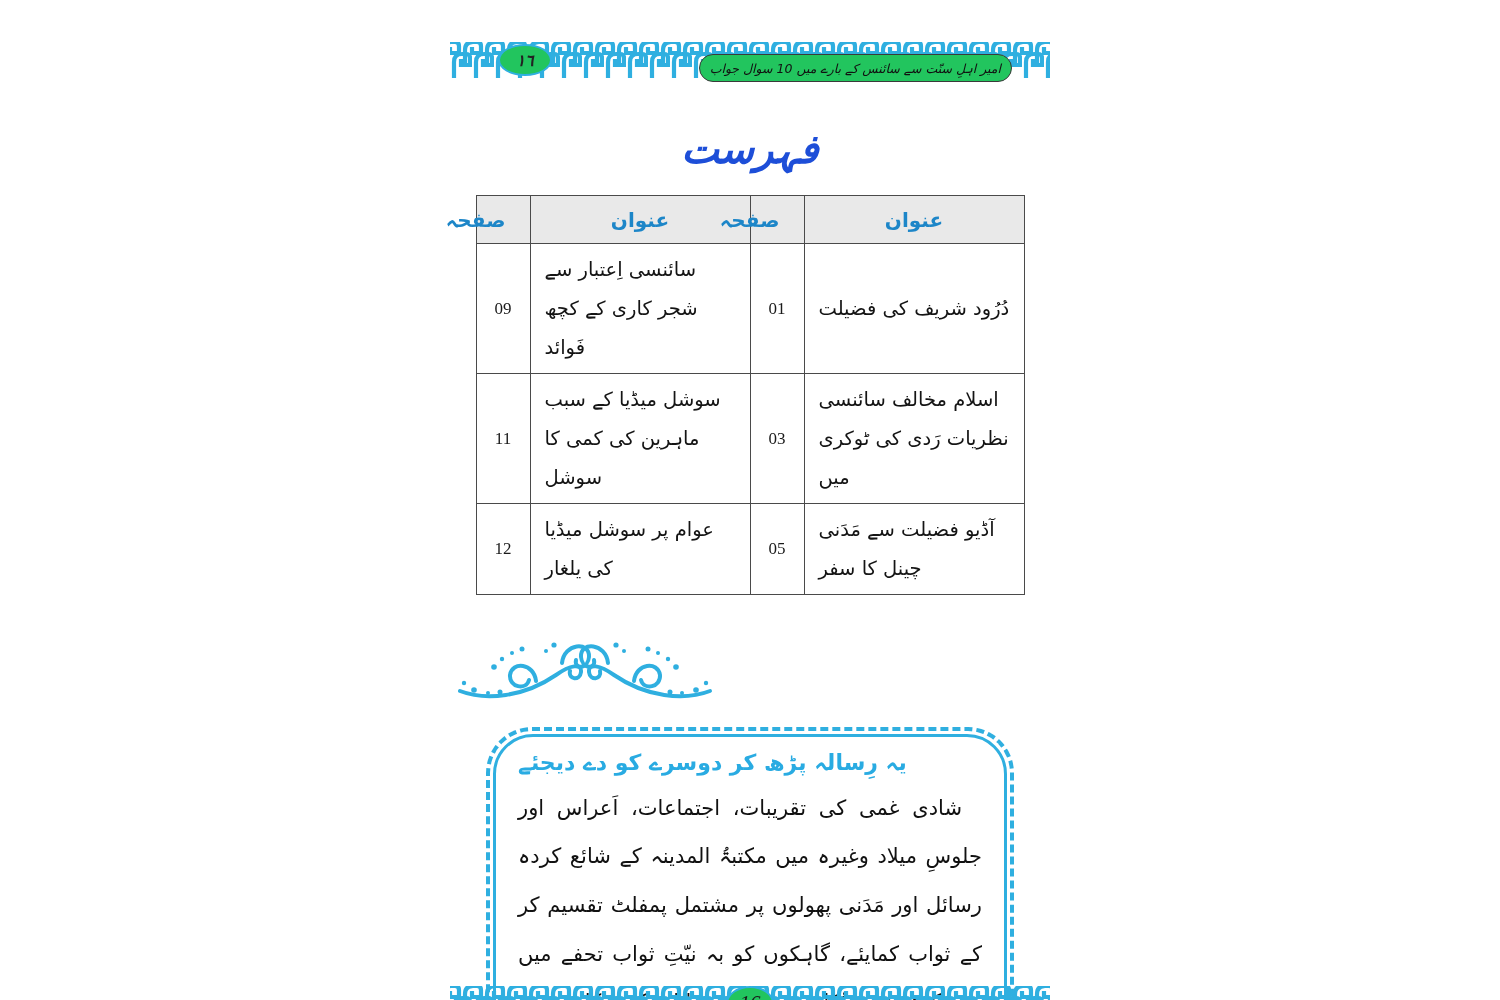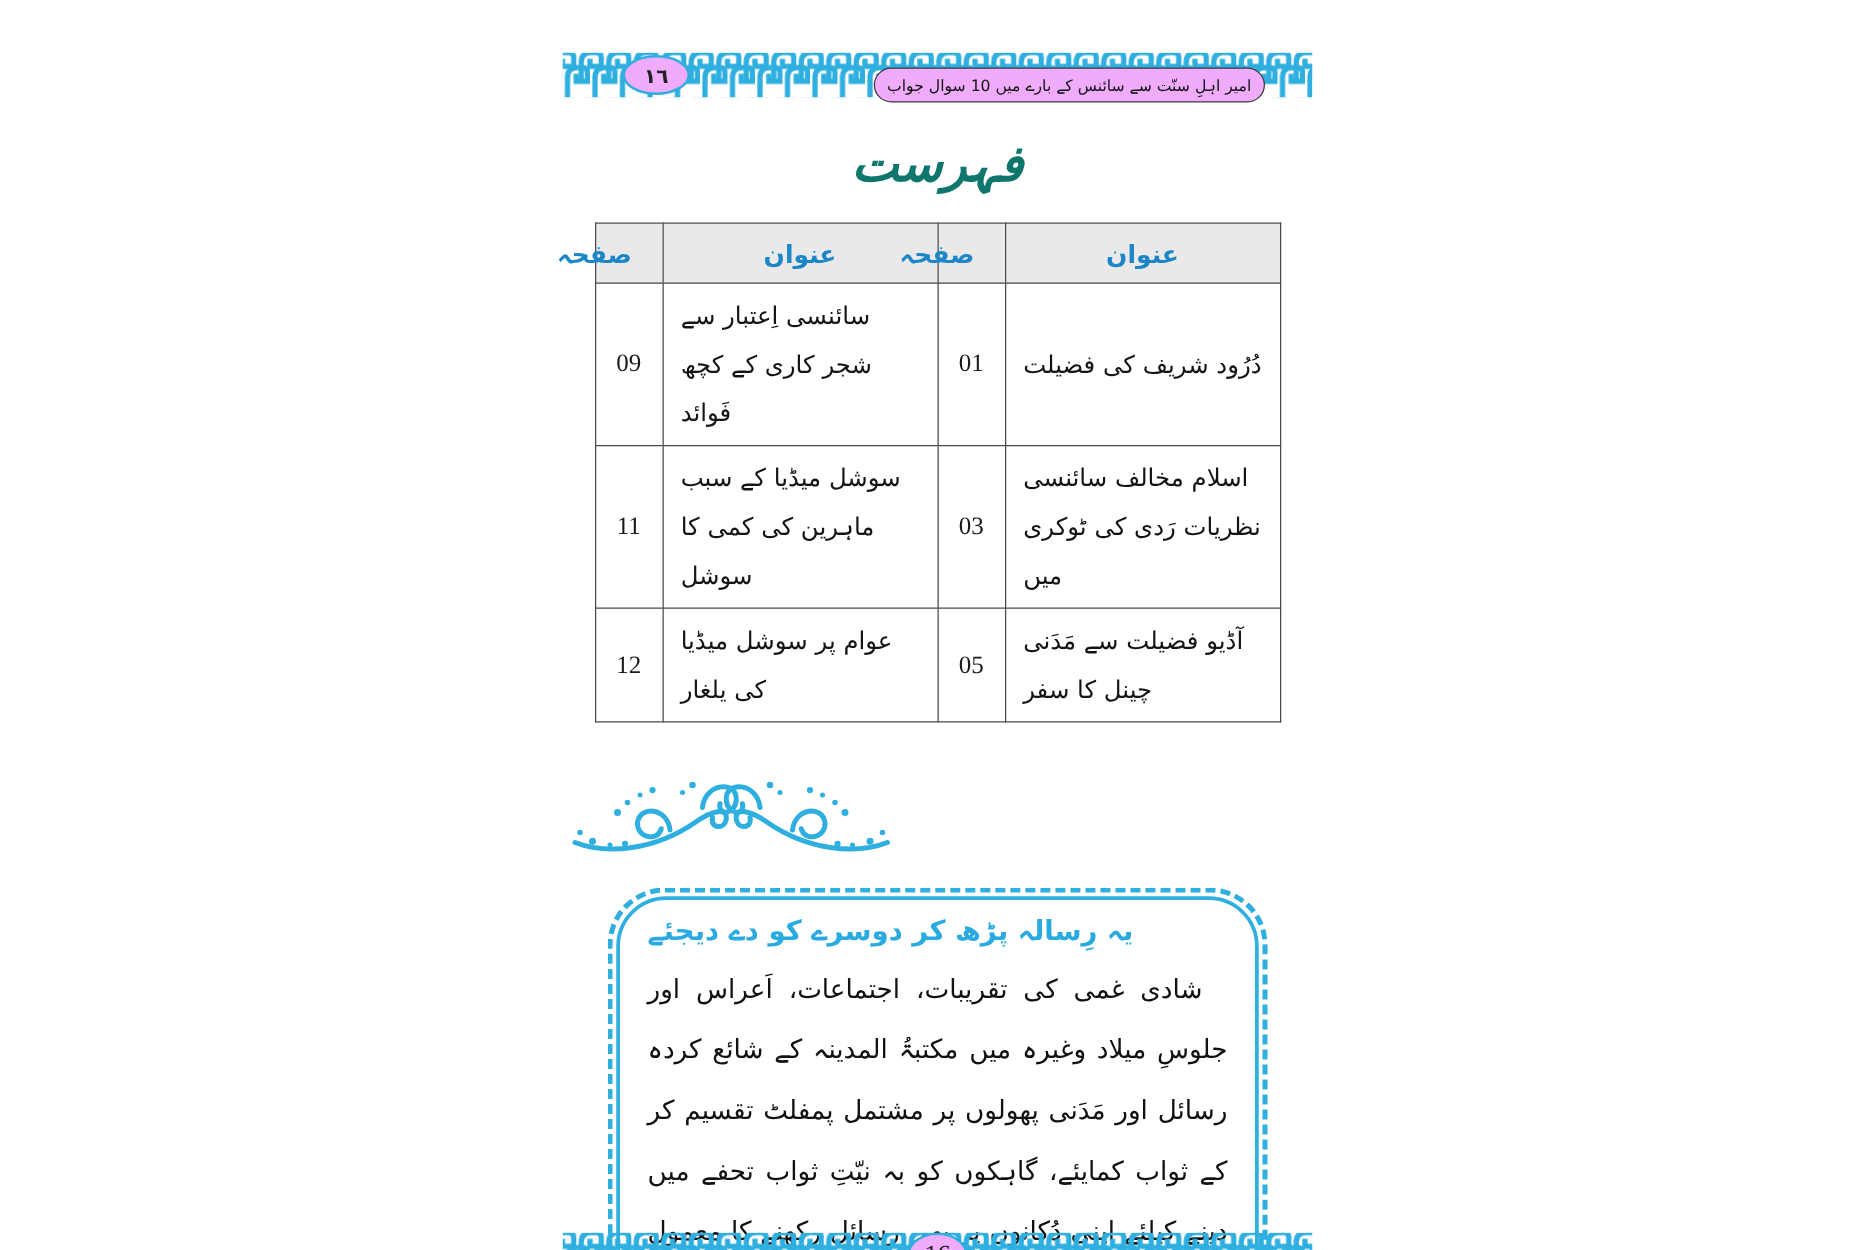--- a/index.html
+++ b/index.html
@@ -8,58 +8,59 @@
     font-family:"DejaVu Sans",sans-serif;
     overflow:hidden;
   }
   .page{position:relative;width:1500px;height:1000px;background:#fff;}
   .content{width:600px;margin:0 auto;position:relative;}
 
   
   .border-strip{position:relative;width:600px;height:36px;margin:0 auto;}
   .border-strip svg{display:block;}
   .oval{
-    position:absolute;background:#f0abfc;display:flex;align-items:center;justify-content:center;
+    position:absolute;background:#22c55e;display:flex;align-items:center;justify-content:center;
     box-sizing:border-box;
+    font-style:italic;
   }
   .oval-pageno-top{
     left:48px;top:2px;width:54px;height:32px;border:2px solid #2fafe0;border-radius:50%;
     font-size:16px;color:#222;letter-spacing:4px;font-weight:bold;
   }
   .oval-booktitle{
     right:38px;top:12px;height:28px;border:1.5px solid #3a3a3a;border-radius:14px;
     padding:0 10px;font-size:12.5px;color:#111;white-space:nowrap;direction:rtl;
   }
   .oval-pageno-bottom{
     left:50%;top:0;transform:translateX(-50%);width:48px;height:35px;
     border:2px solid #2fafe0;border-radius:50%;
     font-size:21px;color:#1a1a1a;font-family:"Liberation Serif",serif;
   }
   .top-strip{padding-top:0;margin-top:42px;}
   .bottom-strip{position:absolute;left:450px;top:944px;}
 
   
   .toc-heading{
-    margin-top:30px;text-align:center;color:#0f766e;
+    margin-top:47px;text-align:center;color:#1d4ed8;
     font-size:40px;font-weight:bold;font-style:italic;line-height:1.2;
     direction:rtl;
   }
 
   
   table.toc{
     margin:22px auto 0 auto;border-collapse:collapse;direction:rtl;
     width:548px;table-layout:fixed;
   }
   table.toc th,table.toc td{border:1.6px solid #4a4a4a;box-sizing:border-box;}
   table.toc th{
     background:#e9e9e9;color:#1d86c8;font-size:20px;font-weight:bold;
     height:48px;padding:2px 24px;
   }
   td.page-cell{
-    text-align:center;font-family:"Liberation Serif",serif;font-size:20px;color:#1a1a1a;
+    text-align:center;font-family:"Liberation Serif",serif;font-size:17px;color:#1a1a1a;
   }
   td.title-cell{
     font-size:19.5px;color:#141414;text-align:left;padding:6px 14px;line-height:2.0;
   }
   col.page-col{width:54px;}
   col.title-col{width:220px;}
   tr.r1{height:60px;}
   tr.r2{height:105px;}
   tr.r3{height:56px;}
 

